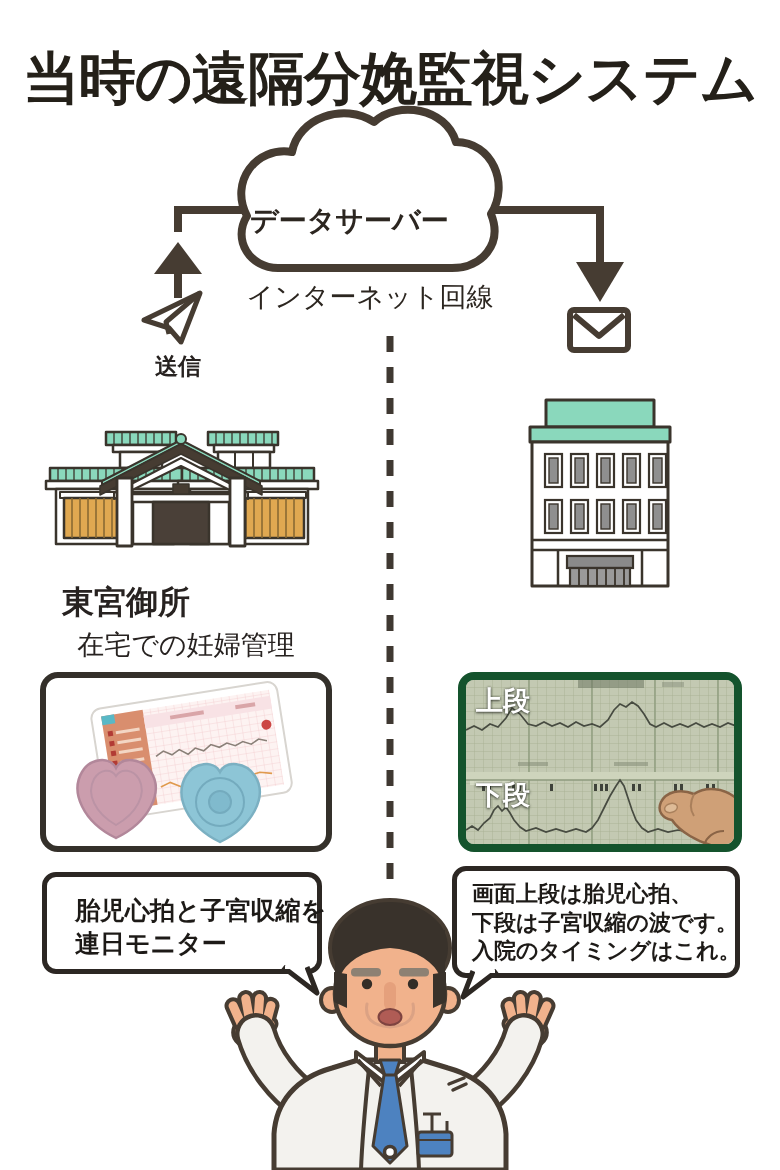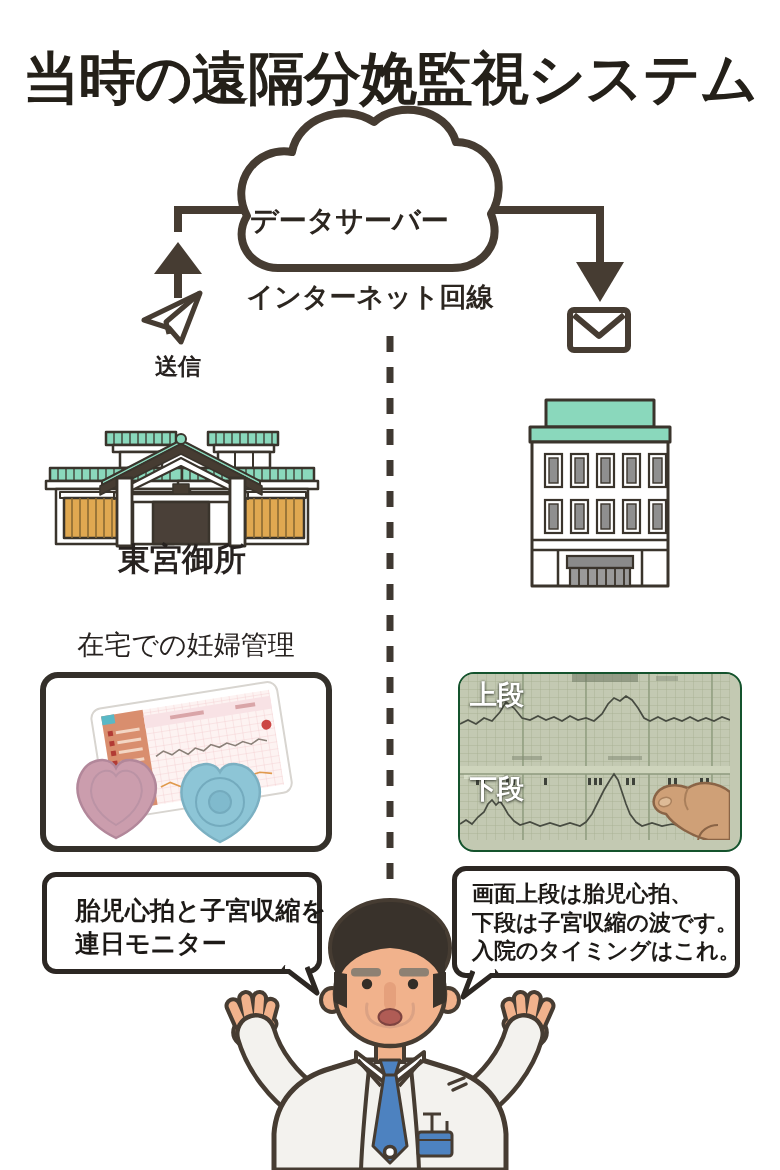--- a/index.html
+++ b/index.html
@@ -2,30 +2,30 @@
 <html><head>
 <meta charset="utf-8">
 <style>
   html,body{margin:0;padding:0;background:#ffffff;}
   .page{position:relative;width:780px;height:1170px;background:#fff;overflow:hidden;
         font-family:"Liberation Sans","DejaVu Sans",sans-serif;color:#272220;}
   .abs{position:absolute;}
   .title{left:0;right:0;top:12px;text-align:center;font-size:57px;font-weight:900;
          letter-spacing:-1px;color:#242019;white-space:nowrap;margin-top:29px;}
   .cloud-label{left:250px;top:202px;width:240px;text-align:left;font-size:28px;font-weight:900;color:#2c2620;}
-  .net-label{left:230px;top:279px;width:280px;text-align:center;font-size:27px;font-weight:700;color:#2c2620;}
+  .net-label{left:230px;top:279px;width:280px;text-align:center;font-size:27px;font-weight:400;color:#2c2620;}
   .send-label{left:128px;top:351px;width:100px;text-align:center;font-size:23px;font-weight:900;}
   .receive-label{left:552px;top:351px;width:100px;text-align:center;font-size:31px;font-weight:900;margin-top:46px;}
-  .palace-label{left:62px;top:538px;width:240px;text-align:center;font-size:32px;font-weight:900;}
+  .palace-label{left:62px;top:581px;width:240px;text-align:left;font-size:32px;font-weight:900;}
   .hospital-label{left:520px;top:595px;width:160px;text-align:center;font-size:33px;font-weight:900;}
   .home-title{left:40px;top:627px;width:292px;text-align:center;font-size:27px;font-weight:400;}
   .home-box{left:40px;top:672px;width:292px;height:180px;box-sizing:border-box;
             border:6px solid #34302a;border-radius:18px;background:#fff;overflow:hidden;}
   .photo-box{left:458px;top:672px;width:284px;height:180px;box-sizing:border-box;
-             border:2px solid #14532d;border-radius:16px;background:#c3c9b2;overflow:hidden;}
+             border:8px solid #14532d;border-radius:16px;background:#c3c9b2;overflow:hidden;}
   .photo-label{color:#fff;font-size:27px;font-weight:900;
                text-shadow:0 1px 3px rgba(40,45,35,.85),0 0 2px rgba(40,45,35,.6);}
   .pl-upper{left:10px;top:3px;}
   .pl-lower{left:10px;top:97px;}
   .bubble{box-sizing:border-box;background:#fff;border:5px solid #2c2723;border-radius:14px;
           font-weight:800;color:#1d1a17;line-height:1.3;}
   .bubble-left{left:42px;top:872px;width:280px;height:102px;padding:17px 8px 0 28px;font-size:25px;}
   .bubble-right{left:452px;top:866px;width:288px;height:112px;padding:9px 6px 0 15px;font-size:22px;}
   .bubble div{white-space:nowrap;}
   .tail{overflow:visible;}

